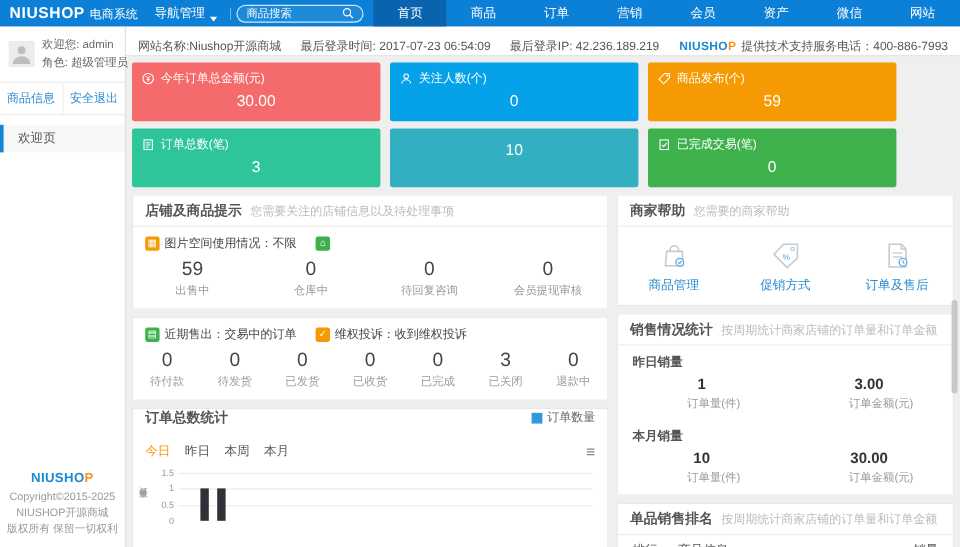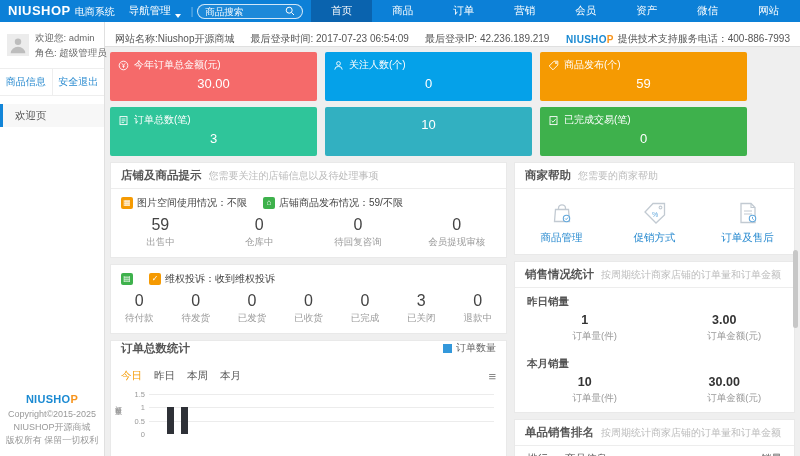--- a/index.html
+++ b/index.html
@@ -266,21 +266,20 @@
             <span class="pt">店铺及商品提示</span>
             <span class="ps">您需要关注的店铺信息以及待处理事项</span>
           </div>
           <div class="indicators">
             <span class="ind">
               <span class="ind-ic" style="background: rgb(245, 154, 2);">▦</span>
               <span>图片空间使用情况：不限</span>
             </span>
             <span class="ind">
               <span class="ind-ic" style="background: rgb(62, 177, 76);">⌂</span>
-              <span>店铺商品发布情况：59/不限</span>
             </span>
           </div>
           <div class="stats">
             <div class="stat">
                 <div class="stat-v">59</div>
                 <div class="stat-l">出售中</div>
               </div>
             <div class="stat">
                 <div class="stat-v">0</div>
                 <div class="stat-l">仓库中</div>
@@ -293,20 +292,21 @@
                 <div class="stat-v">0</div>
                 <div class="stat-l">会员提现审核</div>
               </div>
           </div>
         </div>
 
         <div class="panel">
           <div class="indicators">
             <span class="ind">
               <span class="ind-ic" style="background: rgb(62, 177, 76);">▤</span>
+              <span>近期售出：交易中的订单</span>
             </span>
             <span class="ind">
               <span class="ind-ic" style="background: rgb(245, 154, 2);">✓</span>
               <span>维权投诉：收到维权投诉</span>
             </span>
           </div>
           <div class="stats">
             <div class="stat">
                 <div class="stat-v">0</div>
                 <div class="stat-l">待付款</div>

